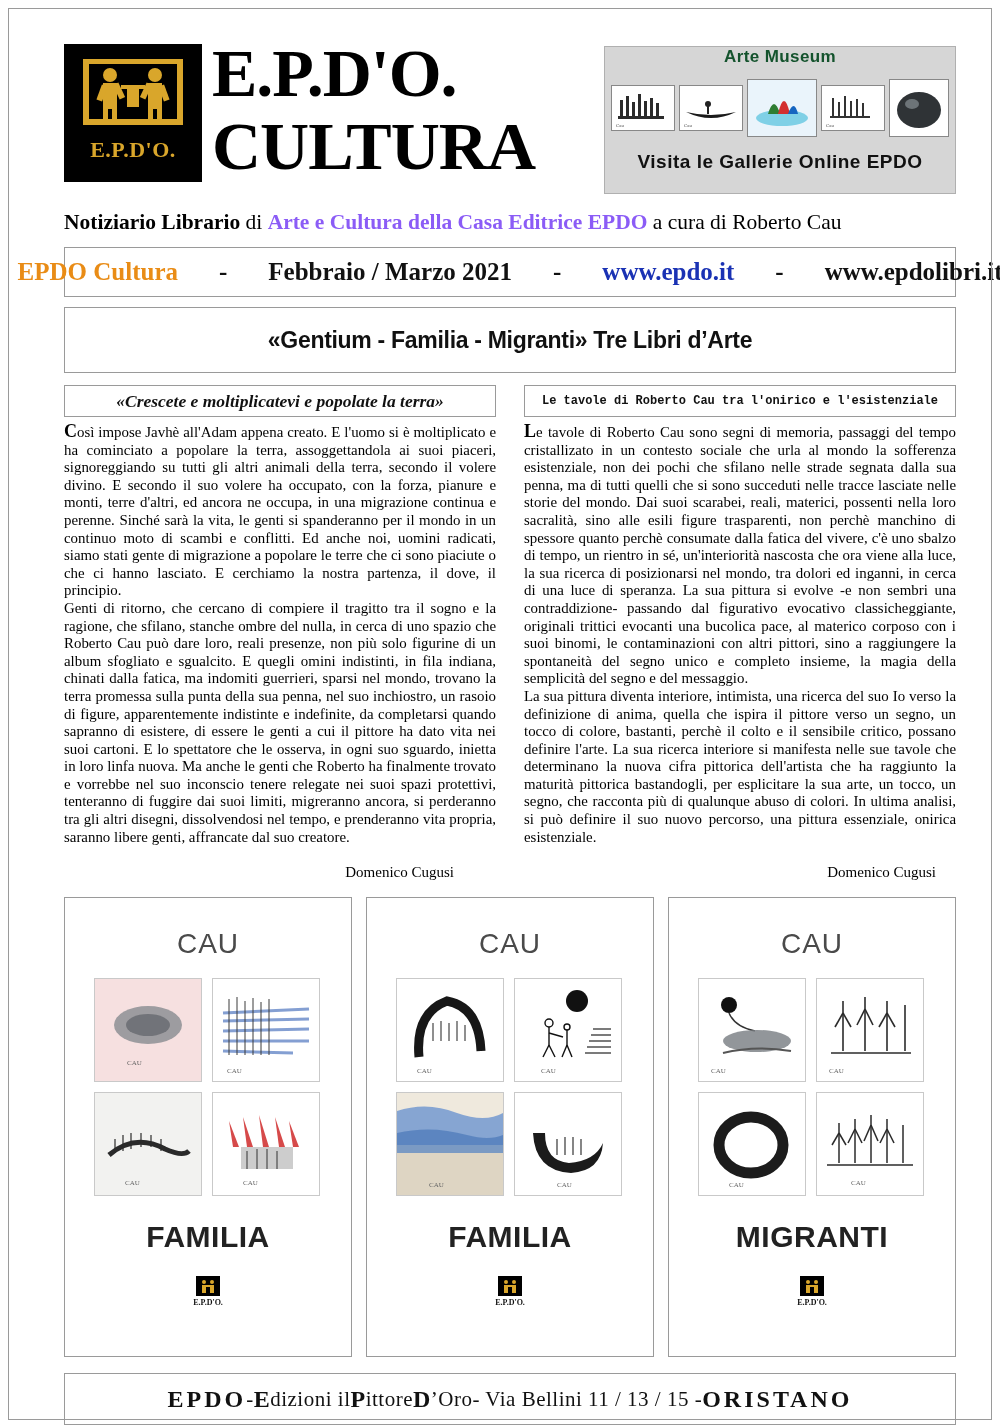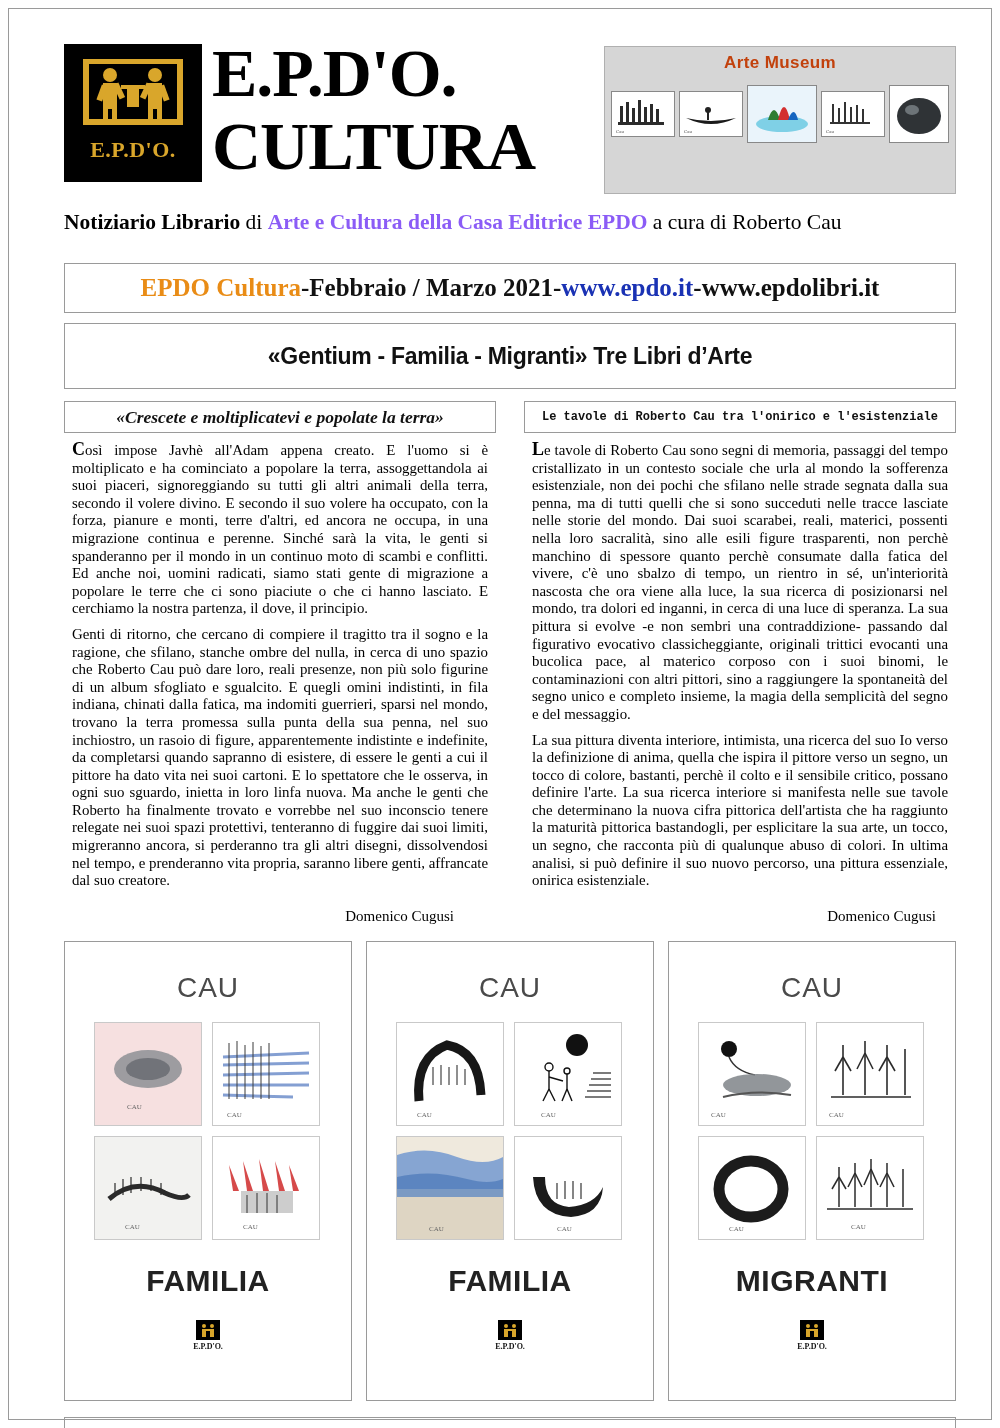--- a/index.html
+++ b/index.html
@@ -89,22 +89,21 @@
     width: 352px; height: 148px;
     background: #d6d6d6;
     border: 1px solid #b0b0b0;
     box-sizing: border-box;
   }
   .banner-title {
     text-align: center;
     font-family: "Liberation Sans", sans-serif;
     font-weight: bold;
     font-size: 17px;
-    color: #c2410c;
-    padding-top: 6px;
+    color: #14532d;
     letter-spacing: 0.4px;
   }
   .banner-thumbs {
     display: flex;
     align-items: center;
     justify-content: center;
     gap: 4px;
     padding: 4px 6px 0 6px;
     height: 74px;
   }
@@ -132,29 +131,30 @@
   }
   .subtitle-row b { font-weight: bold; }
   .subtitle-orange { color: #8b5cf6; font-weight: bold; }
 
   
   .box {
     border: 1px solid #9a9a9a;
     box-sizing: border-box;
   }
   .issue-box {
-    margin: 28px 26px 0 46px;
+    margin: 12px 26px 0 46px;
     height: 50px;
     display: flex;
     align-items: center;
     justify-content: center;
     font-size: 25px;
     font-family: "Liberation Serif", serif;
     font-weight: bold;
     white-space: nowrap;
+    gap: 41px;
   }
   .issue-orange { color: #e98c16; }
   .issue-blue { color: #1a32b4; }
   .issue-black { color: #111; }
 
   .headline-box {
     margin: 10px 26px 0 46px;
     height: 66px;
     display: flex;
     align-items: center;
@@ -195,21 +195,21 @@
     font-size: 12px;
   }
   .art-body {
     font-family: "Liberation Serif", serif;
     font-size: 14.9px;
     line-height: 17.6px;
     text-align: justify;
     color: #000;
     hyphens: auto;
   }
-  .art-body p { margin: 8px; }
+  .art-body p { margin: 0; }
   .art-body p + p { margin-top: 0px; }
   .dropcap {
     font-size: 18px;
     font-weight: bold;
   }
   .signature {
     text-align: right;
     font-family: "Liberation Serif", serif;
     font-size: 15px;
     margin-top: 18px;
@@ -391,20 +391,21 @@
           </svg>
         </div>
         <div class="thumb" style="width:58px;height:56px;">
           <svg width="58" height="56" viewBox="0 0 58 56">
               <rect width="58" height="56" fill="#fff"></rect>
             <ellipse cx="29" cy="30" rx="22" ry="18" fill="#2f3336"></ellipse>
             <ellipse cx="22" cy="24" rx="7" ry="5" fill="#6d7478"></ellipse>
           </svg>
         </div>
       </div>
+      <div class="banner-sub">Visita  le  Gallerie  Online  EPDO</div>
     </div>
   </div>
 
   <div class="subtitle-row">
     <b>Notiziario Librario</b><span> di </span><span class="subtitle-orange">Arte e Cultura della Casa Editrice EPDO</span><span> a cura di Roberto Cau</span>
   </div>
 
   <div class="box issue-box">
     <span class="issue-orange">EPDO Cultura</span>
       <span class="issue-black">  -  </span>

